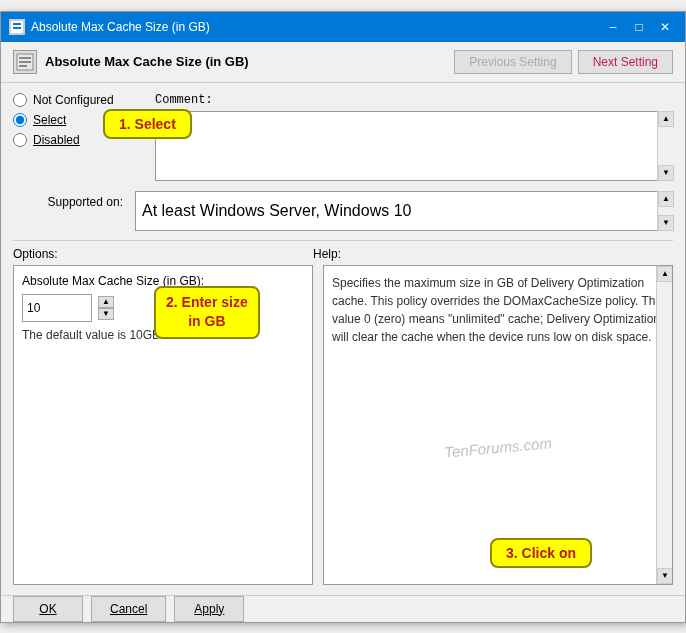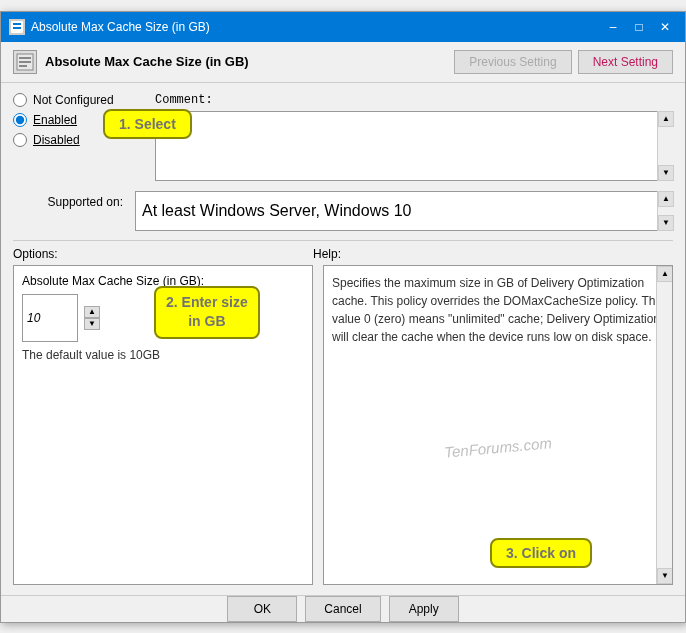--- a/index.html
+++ b/index.html
@@ -233,25 +233,24 @@
       font-size: 12px;
       margin-bottom: 6px;
     }
     .spinbox-wrapper {
       display: flex;
       align-items: center;
       gap: 6px;
       margin-bottom: 6px;
     }
     .spinbox {
-      width: 56px;
-      border: 1px solid #999;
-      padding: 16px 4px;
-      font-size: 12px;
-      font-style: italic;
+      width: 70px;
+      border: 1px solid #999;
+      padding: 6px 4px;
+      font-size: 12px;
     }
     .spin-buttons {
       display: flex;
       flex-direction: column;
     }
     .spin-btn {
       width: 16px;
       height: 12px;
       background: #e1e1e1;
       border: 1px solid #aaa;
@@ -273,38 +272,39 @@
     }
 
     .callout {
       position: absolute;
       background: #ffff00;
       border: 2px solid #888800;
       border-radius: 8px;
       padding: 6px 12px;
       font-weight: bold;
       font-size: 14px;
-      color: #737373;
+      color: #b91c1c;
       white-space: nowrap;
       z-index: 10;
     }
     .callout::before {
       content: '';
       position: absolute;
       border: 8px solid transparent;
     }
 
     .footer {
       display: flex;
-      justify-content: center;
+      justify-content: flex-start;
       align-items: center;
       padding: 0 12px;
       gap: 8px;
       border-top: 1px solid #ccc;
       background: #f0f0f0;
+      text-decoration: underline;
     }
     .footer-btn {
       padding: 5px 18px;
       background: #e1e1e1;
       border: 1px solid #adadad;
       cursor: pointer;
       font-size: 12px;
       min-width: 70px;
     }
 
@@ -374,21 +374,21 @@
 
     <div class="top-section">
 
       <div class="radio-group" style="position:relative;">
         <div class="radio-item">
           <input type="radio" name="config" id="not-configured" style="">
           <label for="not-configured">Not Configured</label>
         </div>
         <div class="radio-item" style="position:relative;">
           <input type="radio" name="config" id="enabled" checked="" style="">
-          <label for="enabled" style="text-decoration:underline;">Enabled</label>
+          <label for="enabled" style="text-decoration:underline;">Select</label>
         </div>
         <div class="radio-item">
           <input type="radio" name="config" id="disabled" style="">
           <label for="disabled" style="text-decoration:underline;">Disabled</label>
         </div>
 
         <div class="callout" style="top: 16px; left: 90px; font-size:14px; padding:5px 14px;">
           <span>1. Select</span>
         </div>
       </div>

